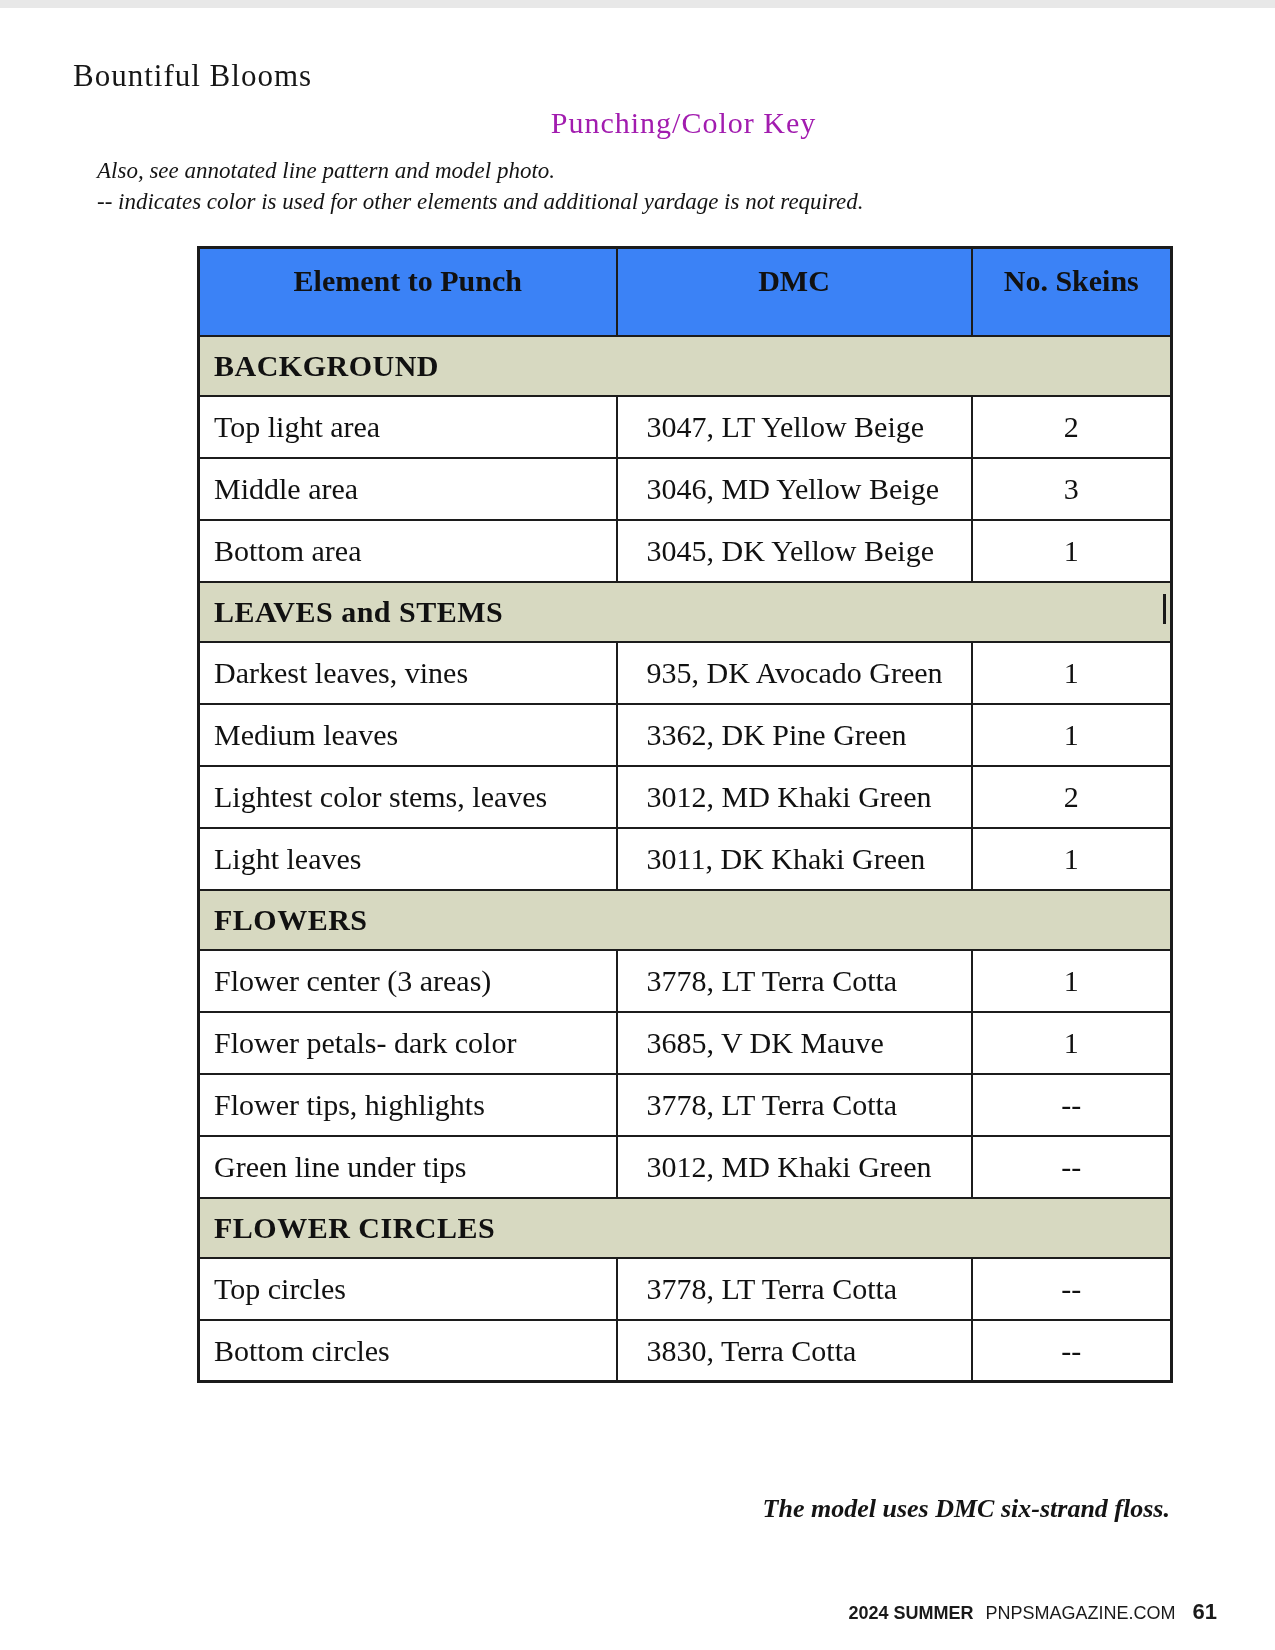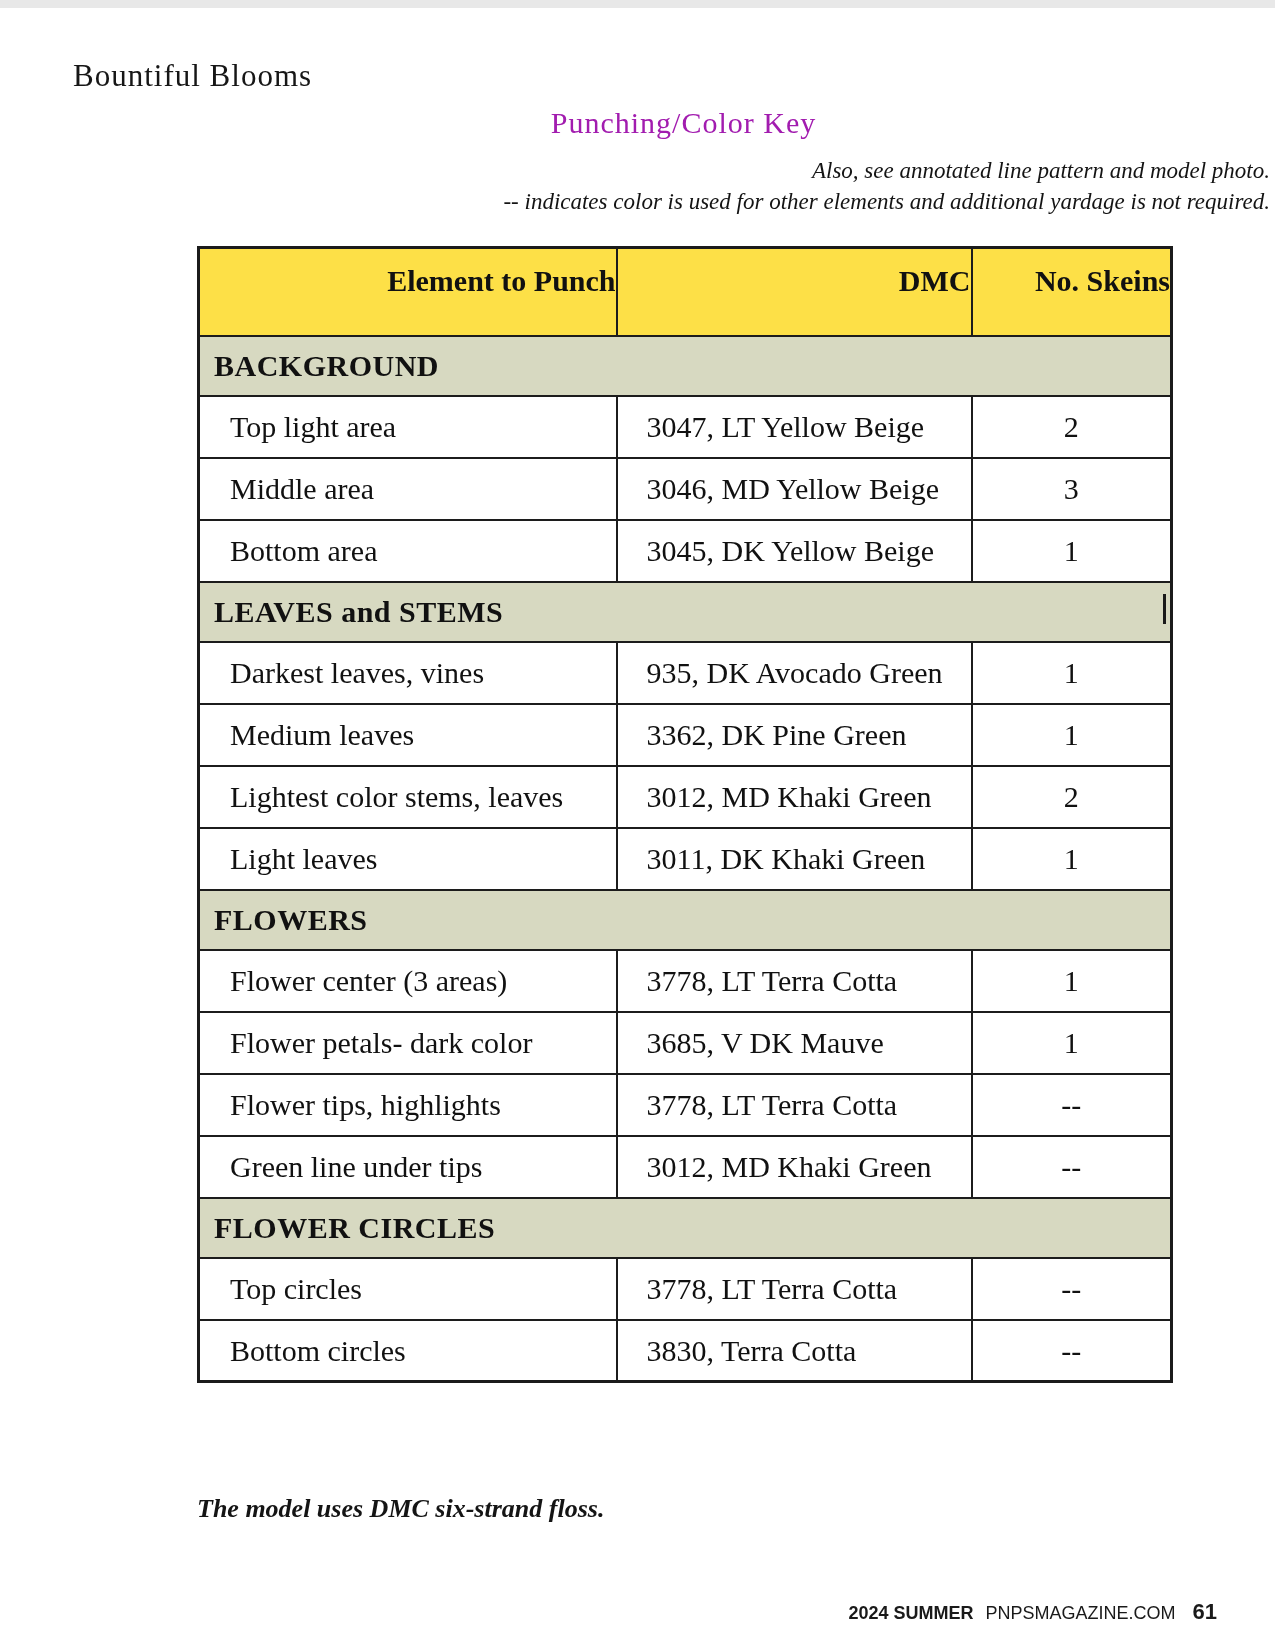--- a/index.html
+++ b/index.html
@@ -33,21 +33,21 @@
     text-align: center;
     font-family: Liberation Serif, serif;
     font-size: 30px;
     letter-spacing: 1px;
     color: #a21caf;
   }
   .subtitle {
     position: absolute;
     left: 97px;
     width: 1173px;
-    text-align: right;
+    text-align: left;
     font-style: italic;
     font-size: 23px;
     color: #141414;
   }
   .subtitle.s1 { top: 150px; }
   .subtitle.s2 { top: 181px; }
 
   
   .table-wrap {
     position: absolute;
@@ -66,58 +66,58 @@
     border: 2px solid #1c1c1c;
     box-sizing: border-box;
     font-size: 30px;
     line-height: 1.1;
     overflow: hidden;
     white-space: nowrap;
   }
   table.color-key th {
     height: 88px;
     font-weight: bold;
-    text-align: right;
+    text-align: center;
     vertical-align: middle;
     padding: 0 0 22px 0;
-    background: #fde047;
+    background: #3b82f6;
   }
   tr.section-row td {
     background: #d7d9c1;
     font-weight: bold;
     height: 60px;
     padding-left: 14px;
     vertical-align: middle;
     letter-spacing: 0.5px;
   }
   tr.data-row td {
     height: 62px;
     vertical-align: middle;
     background: #ffffff;
   }
-  tr.data-row td.c0 { padding-left: 30px; }
+  tr.data-row td.c0 { padding-left: 14px; }
   tr.data-row td.c1 { padding-left: 29px; }
   tr.data-row td.c2 { text-align: center; padding: 0; }
 
   
   .artifact {
     position: absolute;
     left: 1163px;
     top: 586px;
     width: 3px;
     height: 30px;
     background: #1a1a1a;
   }
 
   .footnote {
     position: absolute;
     left: 197px;
     top: 1486px;
     width: 973px;
-    text-align: left;
+    text-align: right;
     font-weight: bold;
     font-style: italic;
     font-size: 26px;
     color: #141414;
   }
 
   .footer {
     position: absolute;
     top: 1591px;
     right: 58px;

